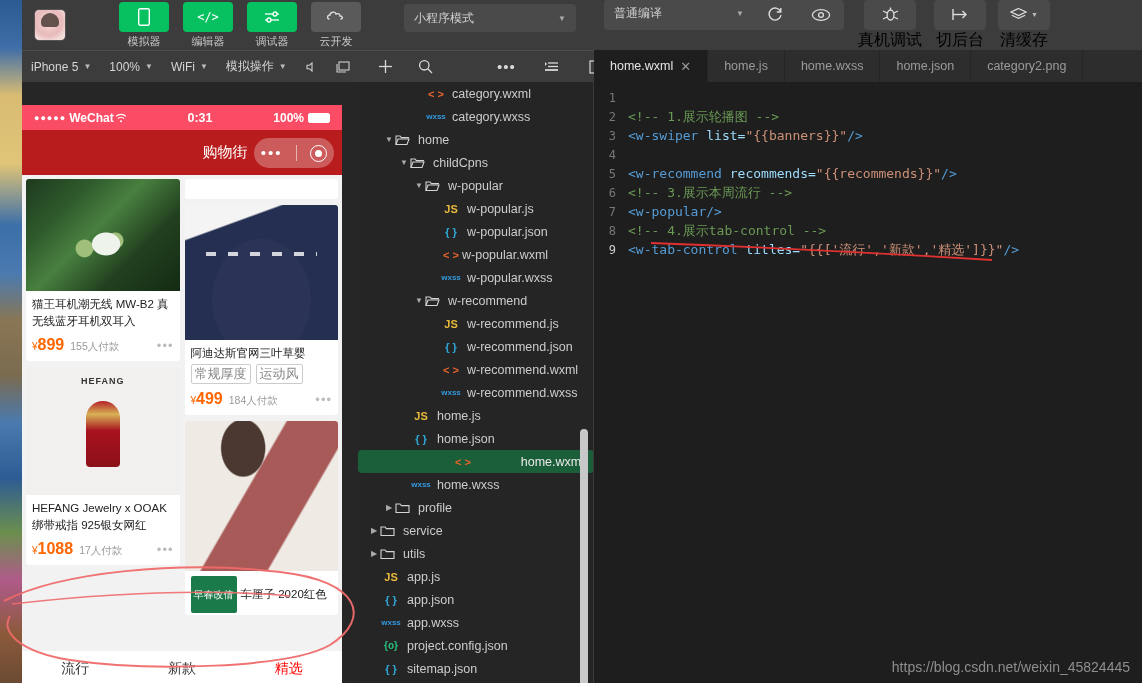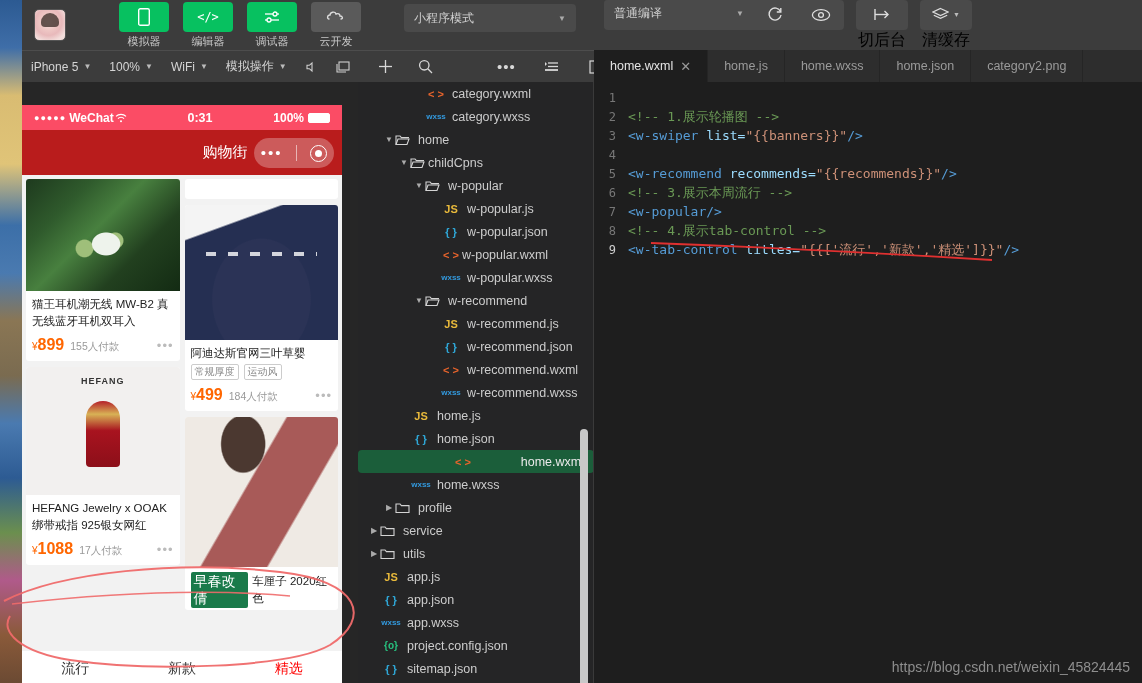--- a/index.html
+++ b/index.html
@@ -89,21 +89,21 @@
   .col { flex:1; display:flex; flex-direction:column; gap:6px; }
   .card { background:#fff; border-radius:3px; overflow:hidden; }
   .card .img { width:100%; display:block; }
   .card .tt { font-size:11.5px; line-height:17px; color:#222; padding:5px 6px 2px;}
   .prow { display:flex; align-items:baseline; padding:4px 6px 7px; }
   .prow .cur { color:#f60; font-size:10px; }
   .prow .price { color:#f60; font-size:16px; font-weight:bold; }
   .prow .cnt { color:#999; font-size:10.5px; margin-left:6px;}
   .prow .more { margin-left:auto; color:#bbb; font-size:13px; letter-spacing:1px;}
   .tags { padding:0 6px 2px; display:flex; gap:5px; }
-  .tag { font-size:10px; color:#888; border:1px solid #ccc; padding:0px 3px; border-radius:2px;}
+  .tag { font-size:13px; color:#888; border:1px solid #ccc; padding:0px 3px; border-radius:2px;}
 
   
   .img-earbuds { height:112px; background:
      radial-gradient(ellipse at 52% 58%, #eef3ec 0 12%, rgba(0,0,0,0) 13%),
      radial-gradient(circle at 38% 62%, #9fbf7a 0 7%, rgba(0,0,0,0) 8%),
      radial-gradient(circle at 58% 55%, #9fbf7a 0 7%, rgba(0,0,0,0) 8%),
      linear-gradient(135deg,#1e3a1e 0%,#2f5a2c 25%,#48803f 45%,#22401f 70%,#132b13 100%);}
   .img-adidas { height:135px; background:
      radial-gradient(ellipse at 50% 70%, #2b3356 0 45%, rgba(0,0,0,0) 46%),
      linear-gradient(160deg,#f4f4f4 0 18%,#252f52 19% 100%);
@@ -231,20 +231,33 @@
         <div class="iconbtn">
           <svg width="20" height="14" viewBox="0 0 20 14">
               <ellipse cx="10" cy="7" rx="8.6" ry="5.3" fill="none" stroke="#ddd" stroke-width="1.3"></ellipse>
               <circle cx="10" cy="7" r="2.4" fill="none" stroke="#ddd" stroke-width="1.3"></circle>
             </svg>
         </div>
 
       </div>
     </div>
 
+    <div style="display:flex;flex-direction:column;align-items:center;margin-left:14px;">
+      <div class="iconbtn" style="border-radius:4px;width:52px;">
+        <svg width="19" height="17" viewBox="0 0 19 17">
+            <ellipse cx="9.5" cy="9" rx="3.4" ry="5" fill="none" stroke="#ddd" stroke-width="1.3"></ellipse>
+            <line x1="2" y1="5" x2="6.2" y2="7" stroke="#ddd" stroke-width="1.3"></line>
+            <line x1="17" y1="5" x2="12.8" y2="7" stroke="#ddd" stroke-width="1.3"></line>
+            <line x1="2" y1="13" x2="6.2" y2="11" stroke="#ddd" stroke-width="1.3"></line>
+            <line x1="17" y1="13" x2="12.8" y2="11" stroke="#ddd" stroke-width="1.3"></line>
+            <line x1="9.5" y1="1.5" x2="9.5" y2="4" stroke="#ddd" stroke-width="1.3"></line>
+          </svg>
+      </div>
+      <div class="lbl">真机调试</div>
+    </div>
 
     <div style="display:flex;flex-direction:column;align-items:center;margin-left:12px;justify-content:center;">
       <div class="iconbtn" style="border-radius:4px;width:52px;">
         <svg width="18" height="15" viewBox="0 0 18 15">
             <line x1="2" y1="2" x2="2" y2="13" stroke="#ddd" stroke-width="1.4"></line>
             <line x1="2" y1="7.5" x2="15" y2="7.5" stroke="#ddd" stroke-width="1.4"></line>
             <path d="M11.5 4l3.5 3.5L11.5 11" fill="none" stroke="#ddd" stroke-width="1.4"></path>
           </svg>
       </div>
       <div class="lbl">切后台</div>
@@ -417,21 +430,21 @@
             <span class="cur">¥</span>
             <span class="price">499</span>
             <span class="cnt">184人付款</span>
             <span class="more">•••</span>
           </div>
         </div>
 
         <div class="card">
           <div class="img img-dress"></div>
           <div class="tt" style="display:flex;align-items:center;gap:4px;">
-            <span style="background:#1a7a4a;color:#fff;font-size:14px;padding:1px 3px;border-radius:2px;">早春改倩</span>
+            <span style="background:#1a7a4a;color:#fff;font-size:10px;padding:10px 3px;border-radius:2px;">早春改倩</span>
             <span>车厘子 2020红色</span>
           </div>
         </div>
       </div>
     </div>
 
     <div id="tabctl">
       <div class="t">流行</div>
       <div class="t">新款</div>
       <div class="t on">精选</div>
@@ -463,21 +476,21 @@
         <span style="margin-left: 5px;">home</span>
       </div>
       <div class="row" style="padding-left: 40px;">
         <span class="arrow">▼</span>
         <span class="folder">
           <svg width="15" height="12" viewBox="0 0 15 12">
             <path d="M1 10.5V2h4l1.4 1.6H14" fill="none" stroke="#d4d4d4" stroke-width="1.1"></path>
             <path d="M1 10.5l2-5.5h11l-2 5.5z" fill="none" stroke="#d4d4d4" stroke-width="1.1"></path>
           </svg>
         </span>
-        <span style="">childCpns</span>
+        <span style="margin-left: 5px;">childCpns</span>
       </div>
       <div class="row" style="padding-left: 55px;">
         <span class="arrow">▼</span>
         <span class="folder">
           <svg width="15" height="12" viewBox="0 0 15 12">
             <path d="M1 10.5V2h4l1.4 1.6H14" fill="none" stroke="#d4d4d4" stroke-width="1.1"></path>
             <path d="M1 10.5l2-5.5h11l-2 5.5z" fill="none" stroke="#d4d4d4" stroke-width="1.1"></path>
           </svg>
         </span>
         <span style="margin-left: 5px;">w-popular</span>

